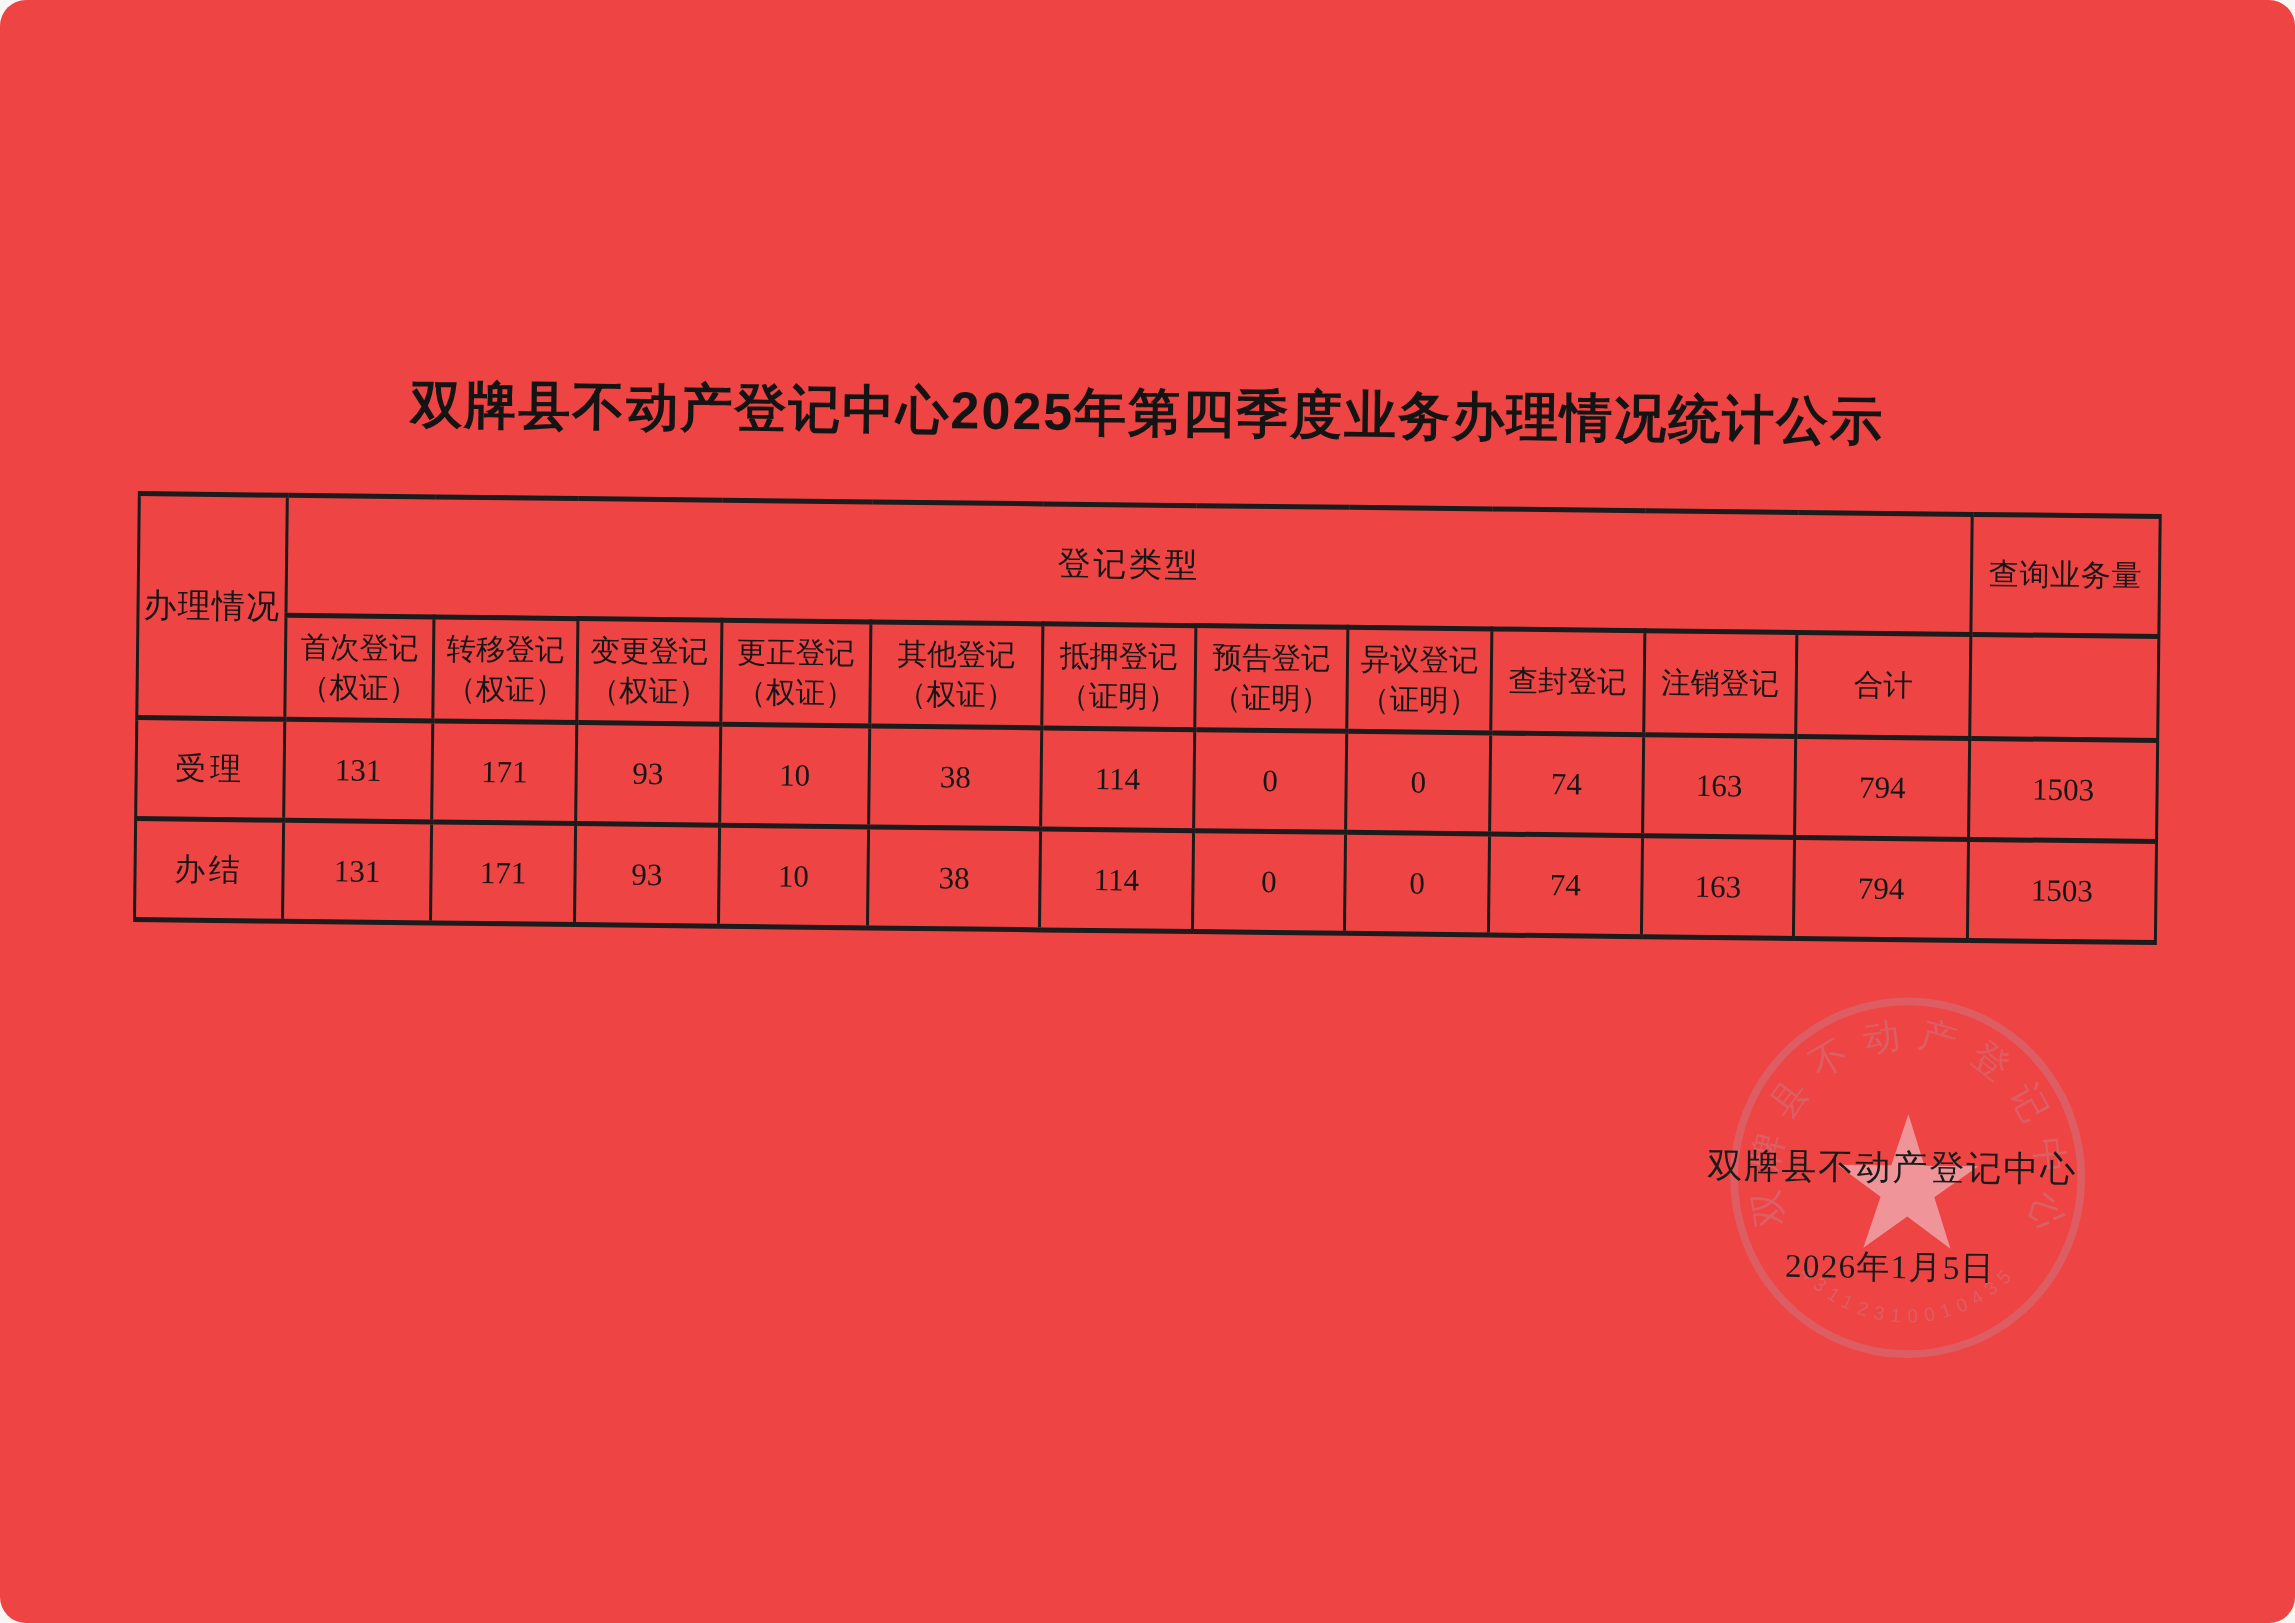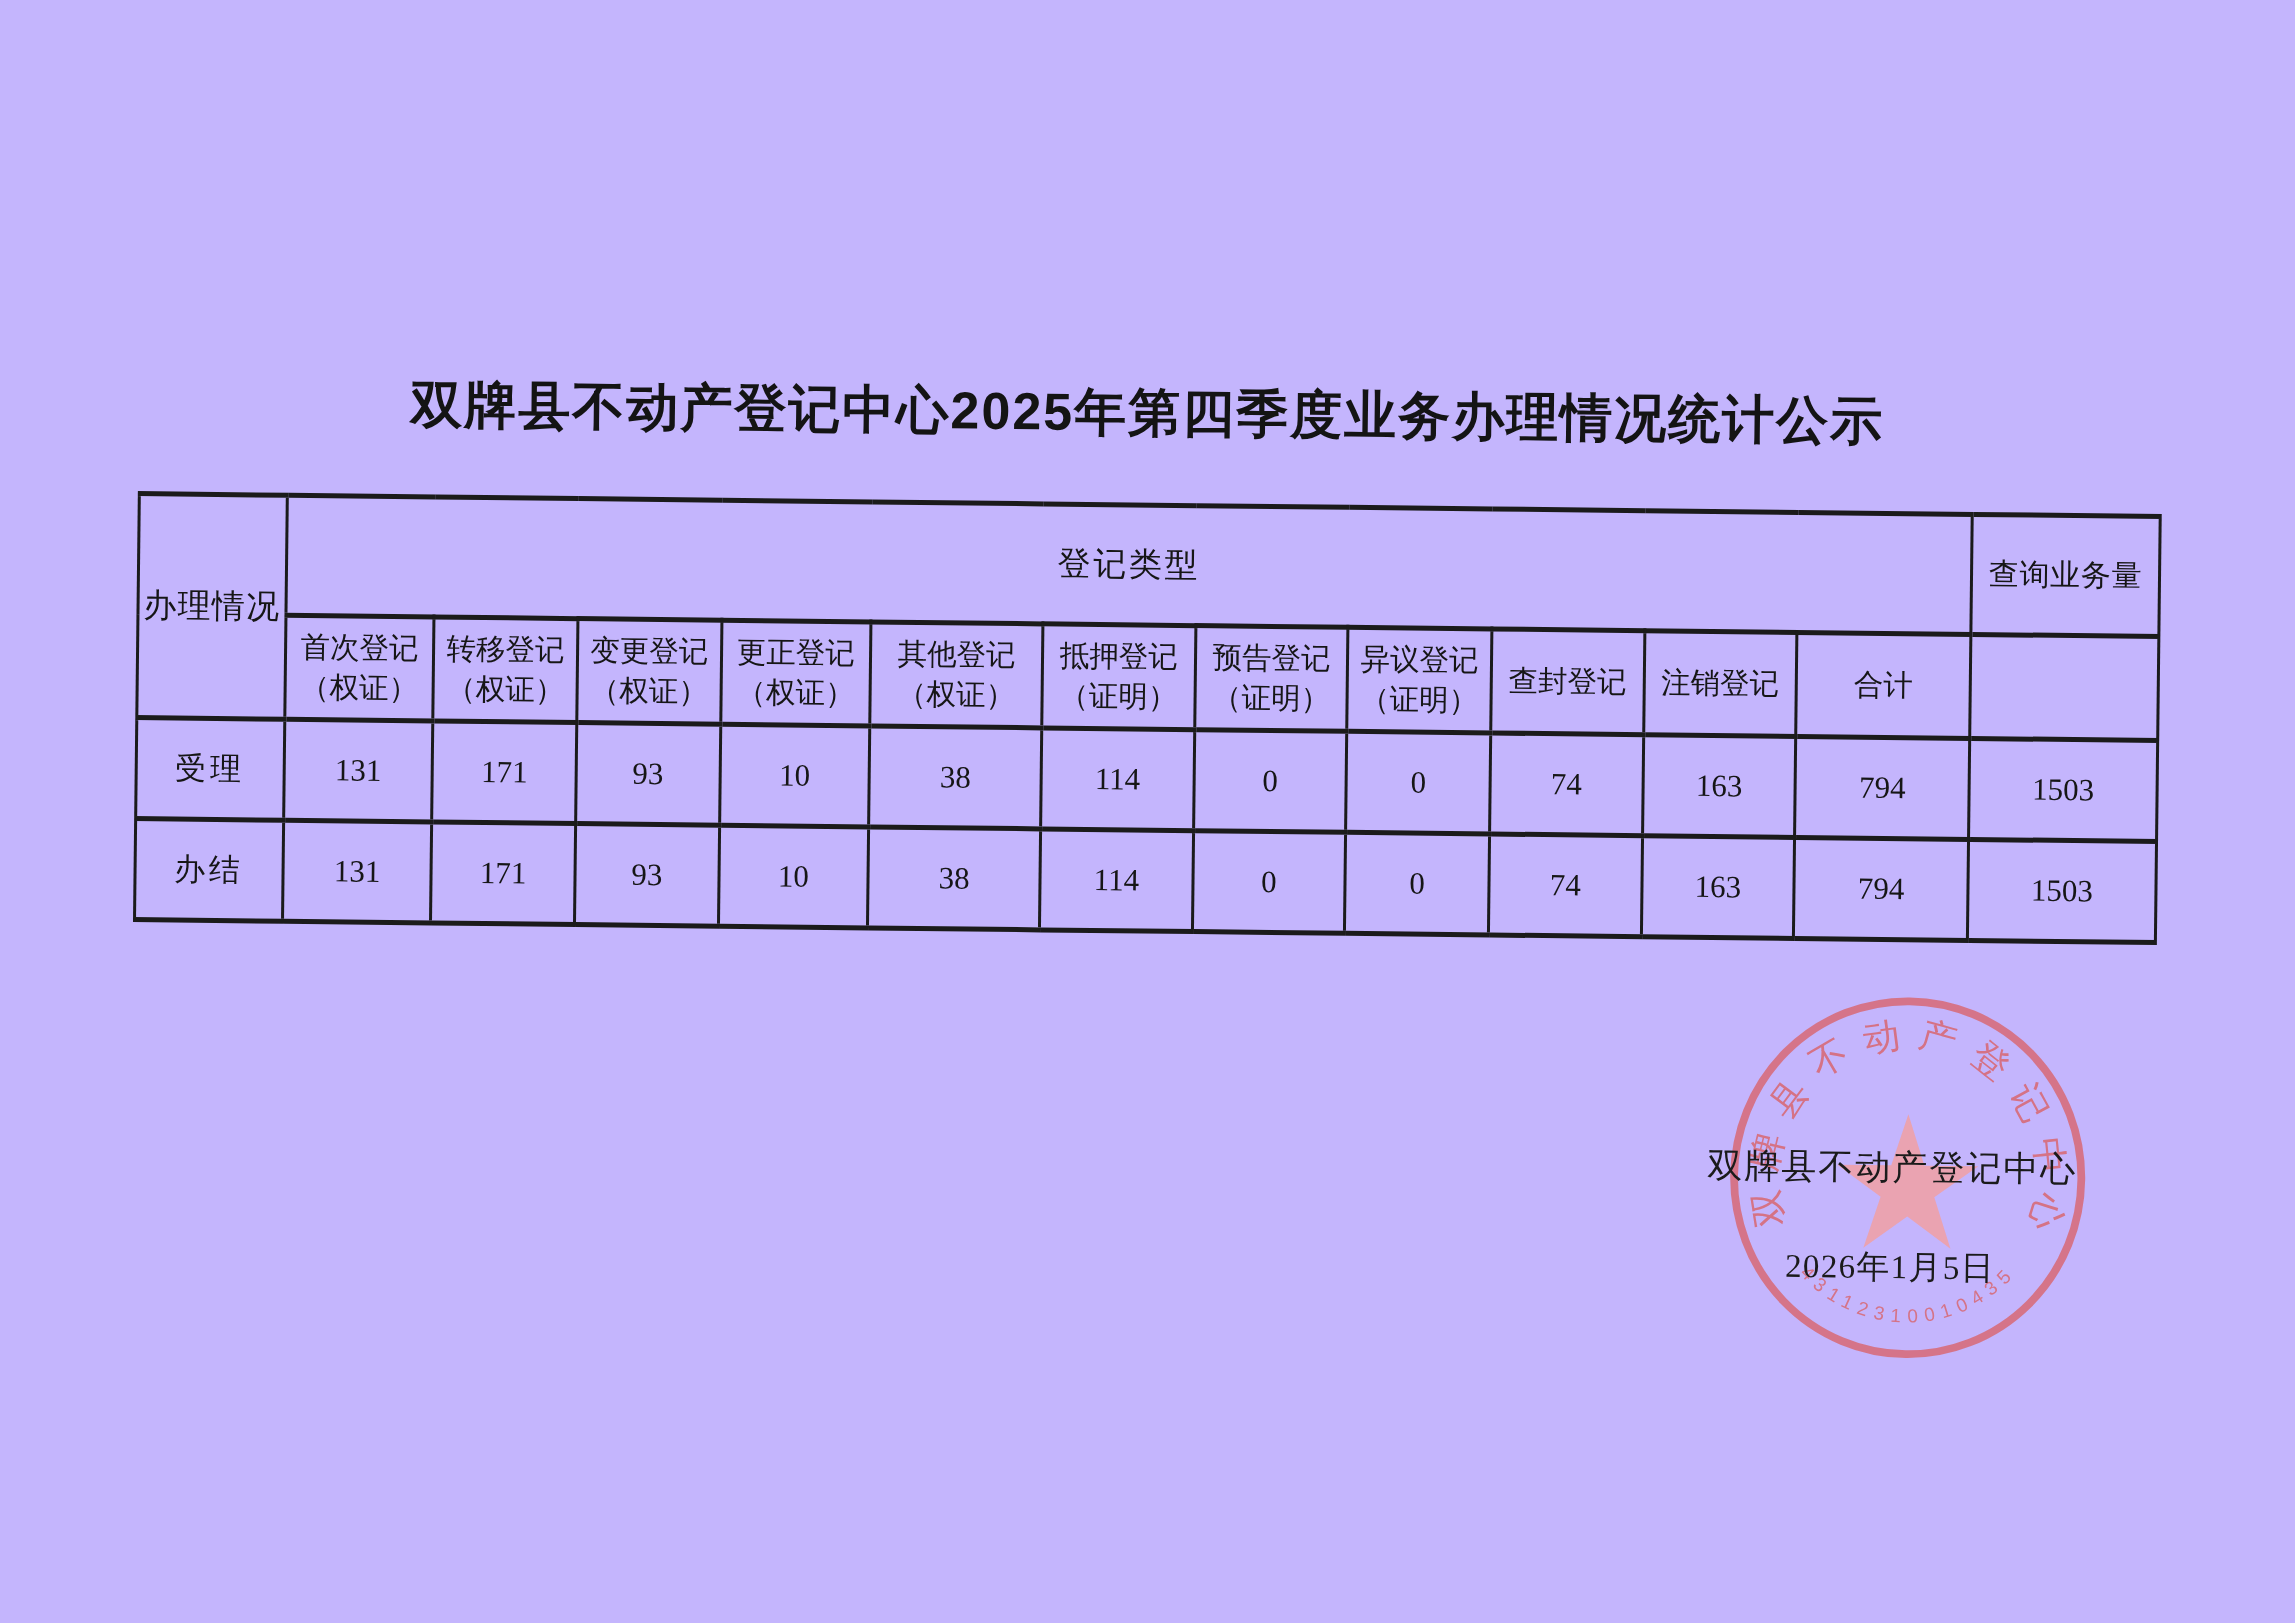--- a/index.html
+++ b/index.html
@@ -4,21 +4,21 @@
 <style>
   html,body{margin:0;padding:0;}
   body{
     width:2295px;height:1623px;
     background:#f6f6f4;
     font-family:"Liberation Serif","DejaVu Serif",serif;
     overflow:hidden;
   }
   .paper{
     position:relative;width:2295px;height:1623px;
-    background:#c4b5fd;overflow:hidden;
+    background:#ef4444;overflow:hidden;border-radius:26px;
   }
   .skew{
     position:absolute;inset:0;
     transform:rotate(0.65deg);
     transform-origin:393px 393px;
   }
   .doc-title{
     position:absolute;left:0;top:370px;width:2295px;
     text-align:center;
     font-family:"Liberation Sans","DejaVu Sans",sans-serif;

